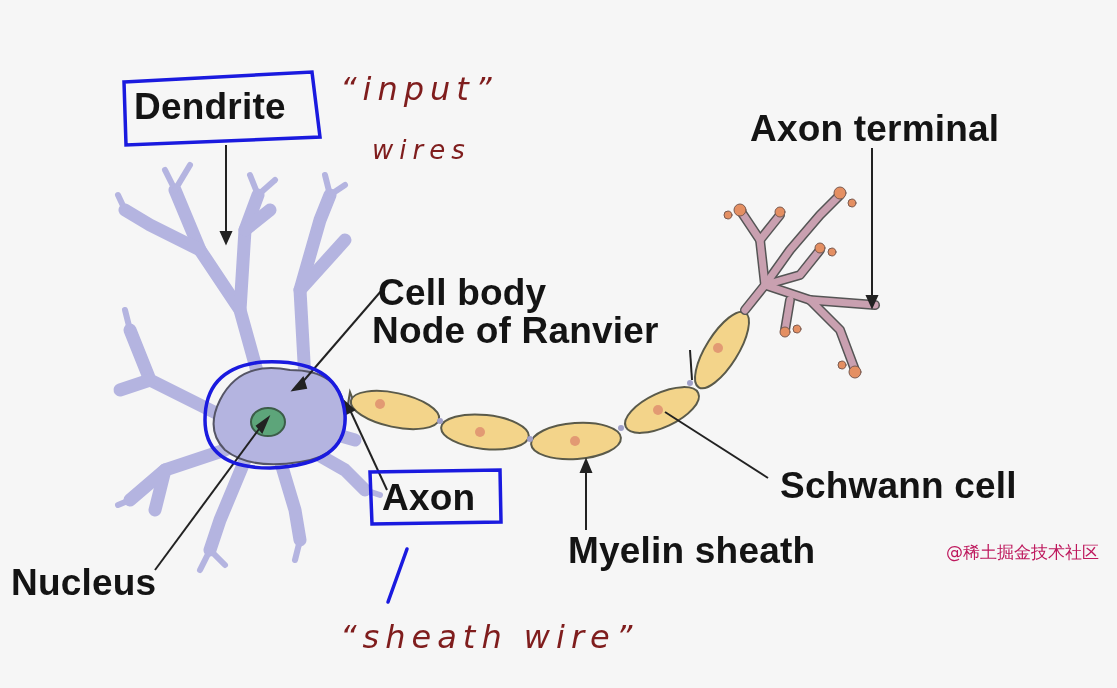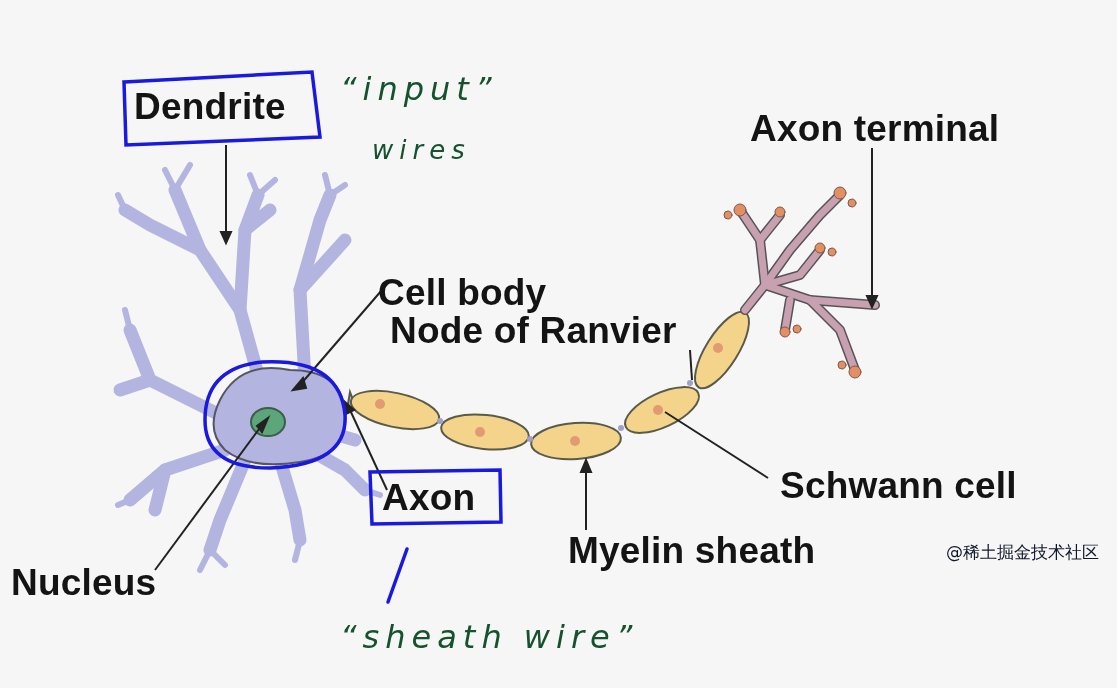--- a/index.html
+++ b/index.html
@@ -9,27 +9,27 @@
     font-family: "Liberation Sans", "DejaVu Sans", sans-serif;
     position: relative;
   }
   #stage { position: absolute; left: 0; top: 0; width: 1117px; height: 584px; }
   .label {
     position: absolute; font-weight: bold; color: #141414;
     font-family: "Liberation Sans", "DejaVu Sans", sans-serif;
     white-space: nowrap; letter-spacing: 0.2px;
   }
   .hand {
-    position: absolute; color: #14532d; white-space: nowrap;
+    position: absolute; color: #7f1d1d; white-space: nowrap;
     font-family: "DejaVu Sans", sans-serif; font-style: italic;
     letter-spacing: 6px;
   }
   .watermark {
     position: absolute; right: 18px; bottom: 20px;
-    font-family: "DejaVu Sans", sans-serif; font-size: 17px; color: #0f172a;
+    font-family: "DejaVu Sans", sans-serif; font-size: 17px; color: #be185d;
   }
 </style>
 </head>
 <body>
 
 <div id="stage">
   <svg width="1117" height="688" viewBox="0 0 1117 688">
 
     <g stroke="#555566" stroke-width="2" fill="none" stroke-linecap="round" stroke-linejoin="round">
       <g stroke="#b4b4e0" stroke-width="13">
@@ -148,21 +148,21 @@
       <path d="M262 362 Q340 358 345 415 Q348 465 270 468 Q205 468 205 420 Q205 368 262 362 Z"></path>
       <path d="M370 472 L500 470 L501 522 L372 524 Z"></path>
       <path d="M407 549 L388 602"></path>
     </g>
   </svg>
 
   
   <div class="label" style="left:134px;top:86px;font-size:37px;">Dendrite</div>
   <div class="label" style="left:750px;top:108px;font-size:37px;text-align:right;">Axon terminal</div>
   <div class="label" style="left:378px;top:240px;font-size:37px;margin-top:32px;">Cell body</div>
-  <div class="label" style="left:390px;top:310px;font-size:37px;">Node of Ranvier</div>
+  <div class="label" style="left:372px;top:310px;font-size:37px;">Node of Ranvier</div>
   <div class="label" style="left:780px;top:465px;font-size:37px;">Schwann cell</div>
   <div class="label" style="left:568px;top:530px;font-size:37px;">Myelin sheath</div>
   <div class="label" style="left:382px;top:477px;font-size:37px;">Axon</div>
   <div class="label" style="left:11px;top:562px;font-size:37px;">Nucleus</div>
 
   
   <div class="hand" style="left:340px;top:70px;font-size:32px;">“input”</div>
   <div class="hand" style="left:372px;top:135px;font-size:26px;">wires</div>
   <div class="hand" style="left:340px;top:618px;font-size:32px;">“sheath wire”</div>
 

